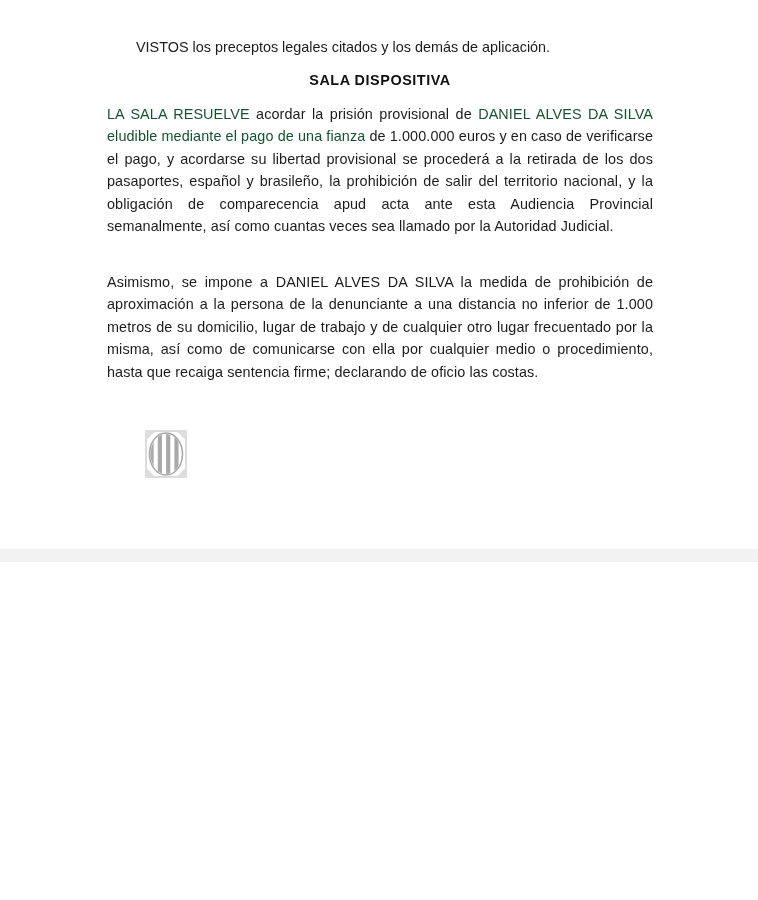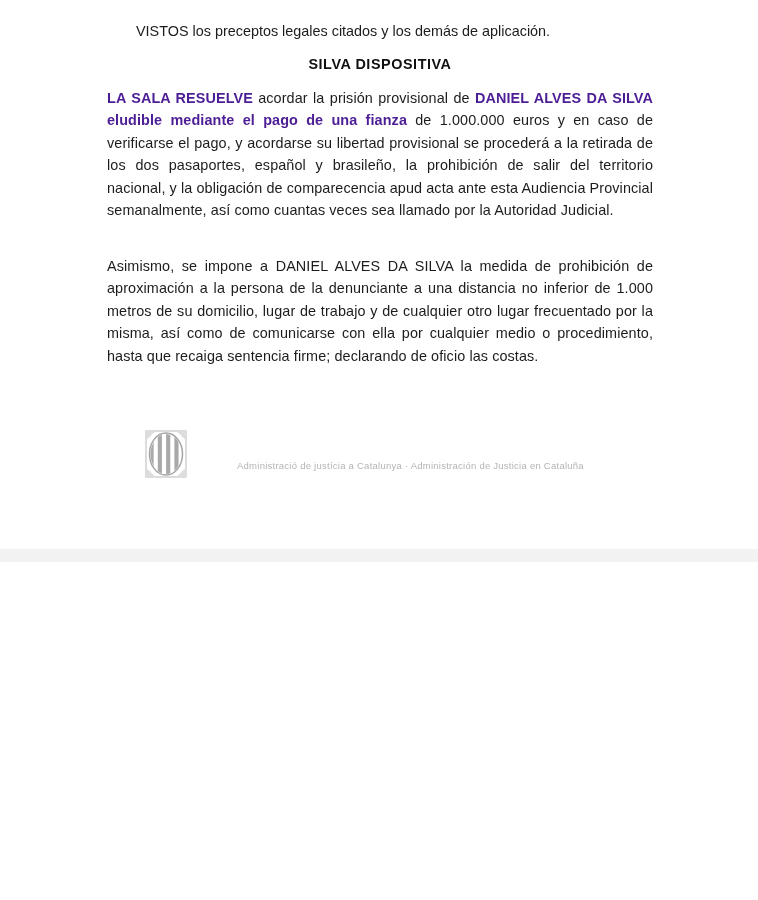--- a/index.html
+++ b/index.html
@@ -38,20 +38,21 @@
     width: 758px;
     height: 13px;
     background: #f2f2f2;
   }
 
   
   .body-col {
     position: absolute;
     left: 107px;
     width: 546px;
+    margin-top: 16px;
   }
 
   p.para {
     margin: 0;
     font-size: 14.4px;
     line-height: 22.4px;
     text-align: justify;
     text-justify: inter-word;
     color: #1c1c1c;
     letter-spacing: 0.1px;
@@ -66,21 +67,21 @@
     color: #101010;
   }
 
   .intro-line {
     font-size: 14.4px;
     line-height: 22px;
     color: #1c1c1c;
     text-align: left;
   }
 
-  b.strong { font-weight: bold; color: #4c1d95; }
+  b.strong { font-weight: normal; color: #14532d; }
 
   
   .pos-vistos   { top: 20px; left: 136px; width: 520px; }
   .pos-heading  { top: 53px; left: 107px; width: 546px; }
   .pos-resuelve { top: 87px; }
   .pos-asimismo { top: 255px; }
 
   
   .cat-footer {
     position: absolute;
@@ -113,21 +114,21 @@
 
 <div class="doc-scroll">
 
   <section class="page page-one">
 
     <div class="body-col pos-vistos">
       <div class="intro-line">VISTOS los preceptos legales citados y los demás de aplicación.</div>
     </div>
 
     <div class="body-col pos-heading">
-      <div class="center-line">SILVA DISPOSITIVA</div>
+      <div class="center-line">SALA DISPOSITIVA</div>
     </div>
 
     <div class="body-col pos-resuelve">
       <p class="para"><b class="strong">LA SALA RESUELVE</b><span> acordar la prisión provisional de </span><b class="strong">DANIEL ALVES DA SILVA eludible mediante el pago de una fianza</b><span> de 1.000.000 euros y en caso de verificarse el pago, y acordarse su libertad provisional se procederá a la retirada de los dos pasaportes, español y brasileño, la prohibición de salir del territorio nacional, y la obligación de comparecencia apud acta ante esta Audiencia Provincial semanalmente, así como cuantas veces sea llamado por la Autoridad Judicial.</span></p>
     </div>
 
     <div class="body-col pos-asimismo">
       <p class="para">Asimismo, se impone a DANIEL ALVES DA SILVA la medida de prohibición de aproximación a la persona de la denunciante a una distancia no inferior de 1.000 metros de su domicilio, lugar de trabajo y de cualquier otro lugar frecuentado por la misma, así como de comunicarse con ella por cualquier medio o procedimiento, hasta que recaiga sentencia firme; declarando de oficio las costas.</p>
     </div>
 
@@ -144,21 +145,20 @@
             <ellipse cx="42" cy="48" rx="31" ry="40"></ellipse>
           </clipPath>
           <g clip-path="url(#catOval)">
             <rect x="9" y="6" width="8.3" height="84" fill="#757575"></rect>
             <rect x="25.6" y="6" width="8.3" height="84" fill="#757575"></rect>
             <rect x="42.2" y="6" width="8.3" height="84" fill="#757575"></rect>
             <rect x="58.8" y="6" width="8.3" height="84" fill="#757575"></rect>
           </g>
         </svg>
       </div>
-      <div class="cat-footer-text">Administració de justícia a Catalunya · Administración de Justicia en Cataluña</div>
     </div>
   </section>
 
   <div class="page-gap"></div>
 
   <section class="page page-two">
 
     
     
 

